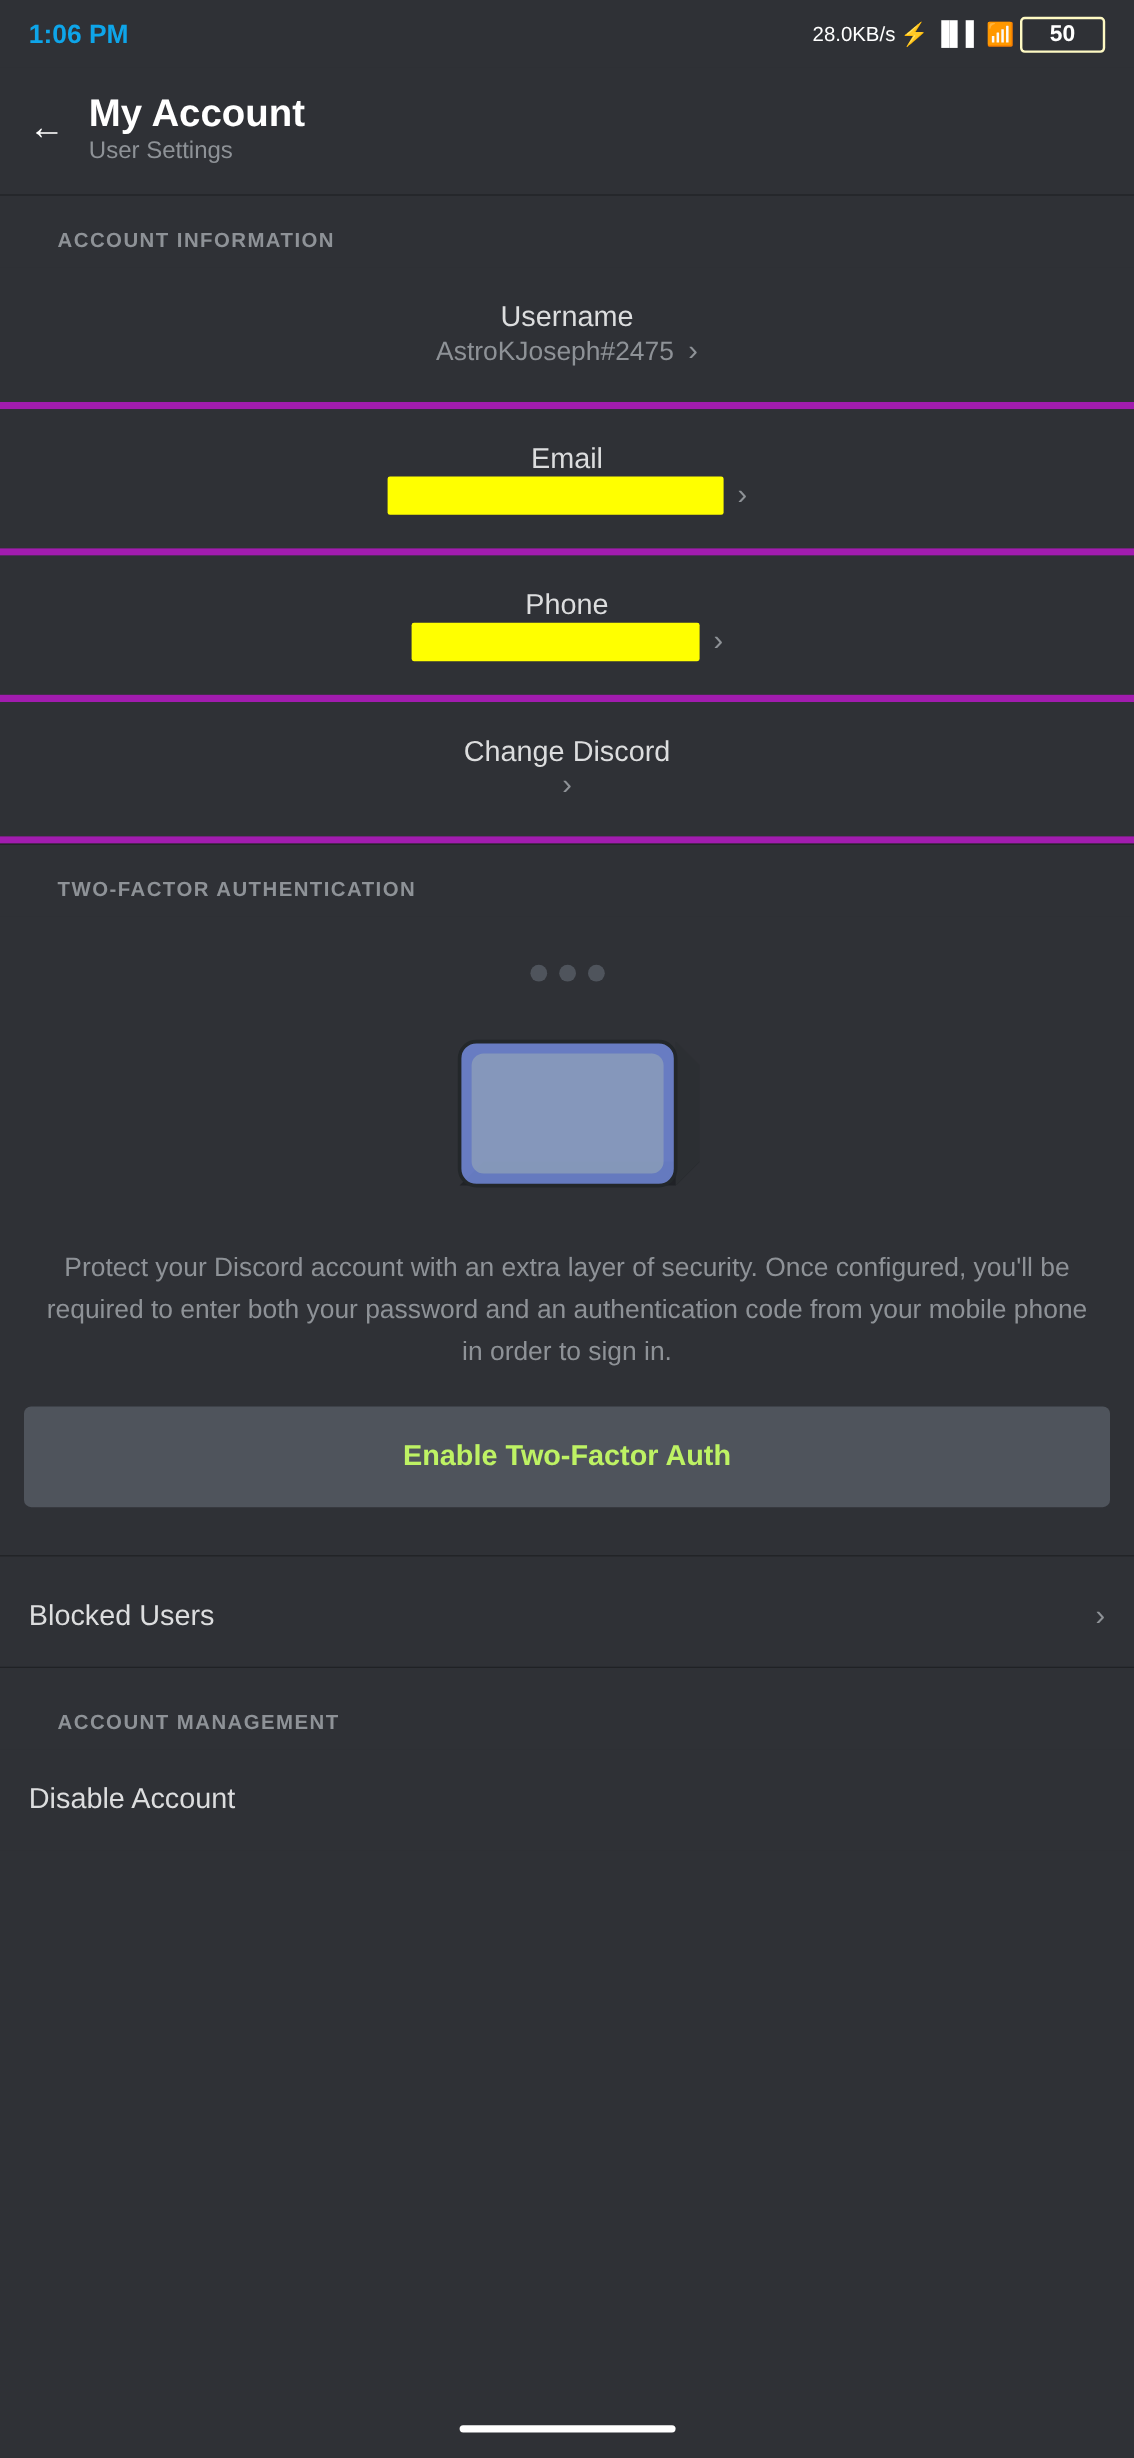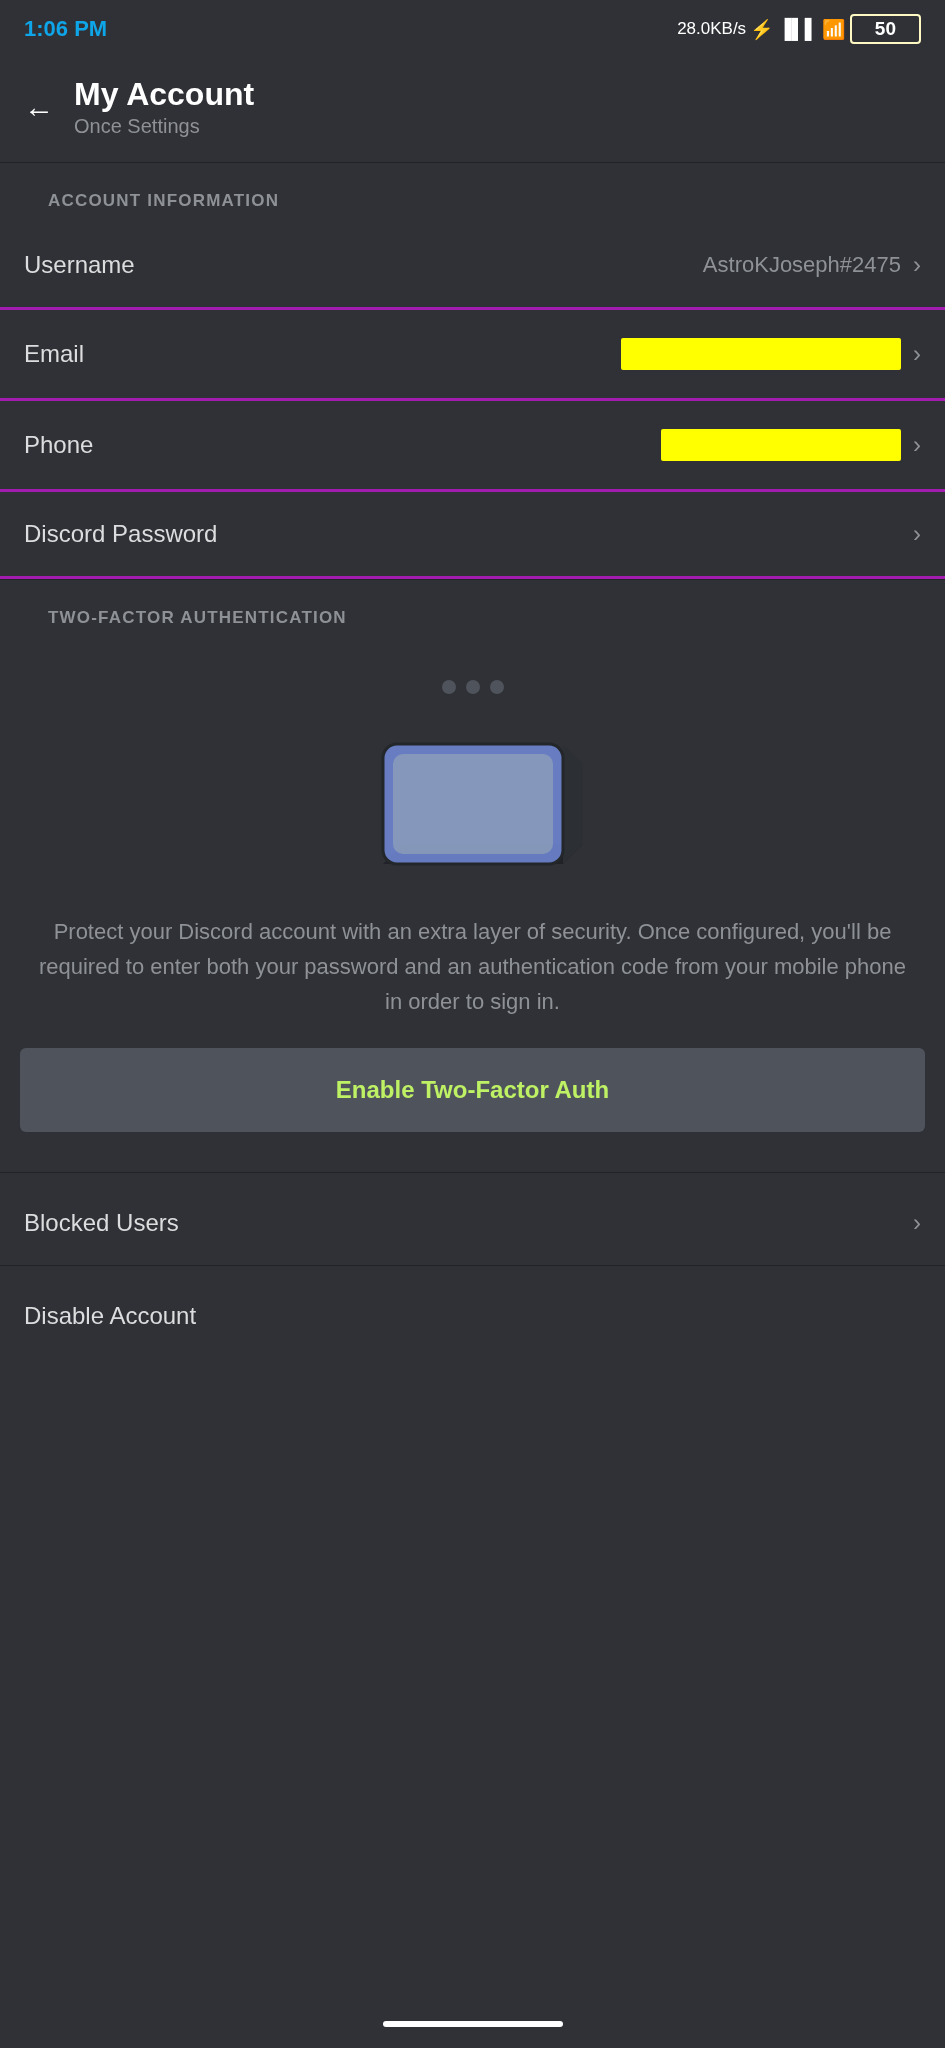--- a/index.html
+++ b/index.html
@@ -93,21 +93,22 @@
     
     .row-item {
       display: flex;
       align-items: center;
       justify-content: space-between;
       padding: 28px 24px;
       background-color: #2f3136;
       cursor: pointer;
     }
     .row-item:not(:last-child) {
-      border-bottom: 3px solid #a21caf;
+      border-bottom: 6px solid #a21caf;
+      flex-direction: column;
     }
     .row-label {
       font-size: 24px;
       color: #dcddde;
       font-weight: 400;
     }
     .row-value-wrap {
       display: flex;
       align-items: center;
       gap: 12px;
@@ -221,21 +222,21 @@
     <span>▐▌▌</span>
     <span>📶</span>
     <span class="battery-box">50</span>
   </div>
 </div>
 
 <div class="header">
   <div class="back-arrow">←</div>
   <div class="header-text">
     <h1>My Account</h1>
-    <p>Once Settings</p>
+    <p>User Settings</p>
   </div>
 </div>
 
 <div class="divider"></div>
 
 <div class="section-label">ACCOUNT INFORMATION</div>
 
 <div class="row-item">
   <span class="row-label">Username</span>
   <div class="row-value-wrap">
@@ -254,21 +255,21 @@
 
 <div class="row-item">
   <span class="row-label">Phone</span>
   <div class="row-value-wrap">
     <span class="redacted-sm"></span>
     <span class="chevron">›</span>
   </div>
 </div>
 
 <div class="row-item">
-  <span class="row-label">Discord Password</span>
+  <span class="row-label">Change Discord</span>
   <div class="row-value-wrap">
     <span class="chevron">›</span>
   </div>
 </div>
 
 <div class="divider"></div>
 
 <div class="section-label">TWO-FACTOR AUTHENTICATION</div>
 
 <div class="tfa-section">
@@ -308,20 +309,21 @@
     <span class="row-label">Blocked Users</span>
     <div class="row-value-wrap">
       <span class="chevron">›</span>
     </div>
   </div>
 </div>
 
 <div class="divider"></div>
 
 <div class="account-mgmt-section">
+  <div class="section-label">ACCOUNT MANAGEMENT</div>
   <div class="row-item">
     <span class="row-label">Disable Account</span>
   </div>
 </div>
 
 <div class="bottom-bar">
   <div class="bottom-indicator"></div>
 </div>
 
 </body></html>

